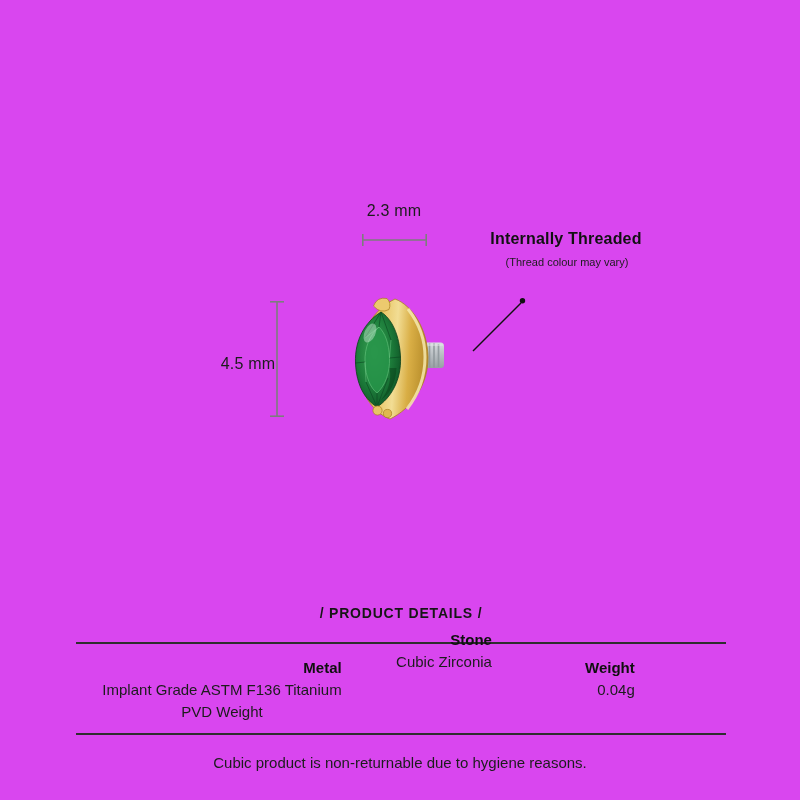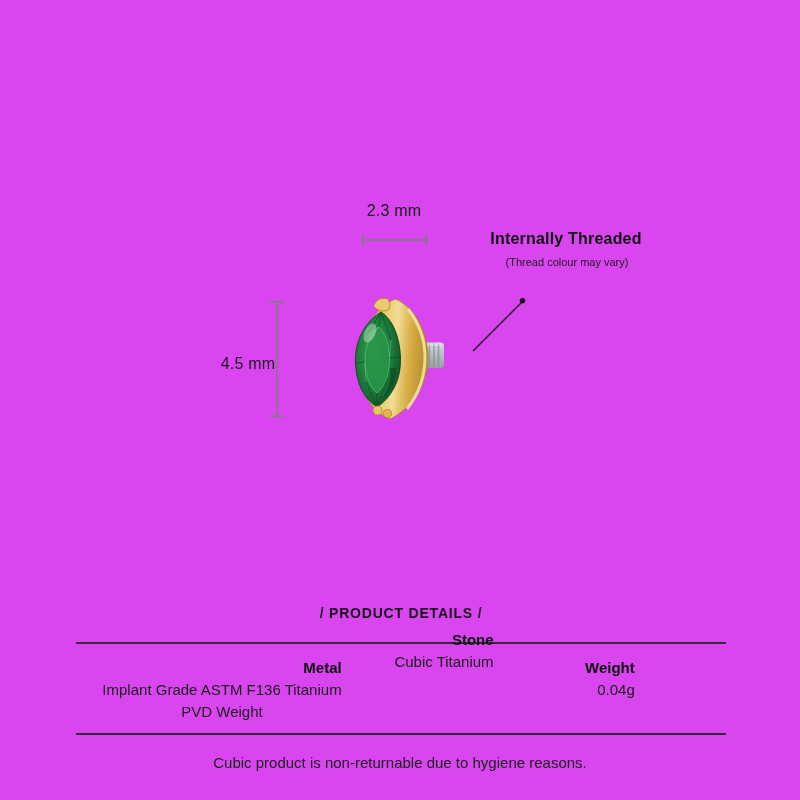--- a/index.html
+++ b/index.html
@@ -137,21 +137,21 @@
   <div class="rule" style="top:642px;"></div>
 
   <div class="col" style="left:200px;top:656px;">
     <div class="col-header">Metal</div>
     <div class="col-line">Implant Grade ASTM F136 Titanium</div>
     <div class="col-line">PVD Weight</div>
   </div>
 
   <div class="col" style="left:422px;top:628px;">
     <div class="col-header">Stone</div>
-    <div class="col-line">Cubic Titanium</div>
+    <div class="col-line">Cubic Zirconia</div>
   </div>
 
   <div class="col" style="left:594px;top:656px;">
     <div class="col-header">Weight</div>
     <div class="col-line">0.04g</div>
   </div>
 
   <div class="rule" style="top:733px;"></div>
 
   <div class="abs center footnote" style="left:400px;top:762px;">Cubic product is non-returnable due to hygiene reasons.</div>

